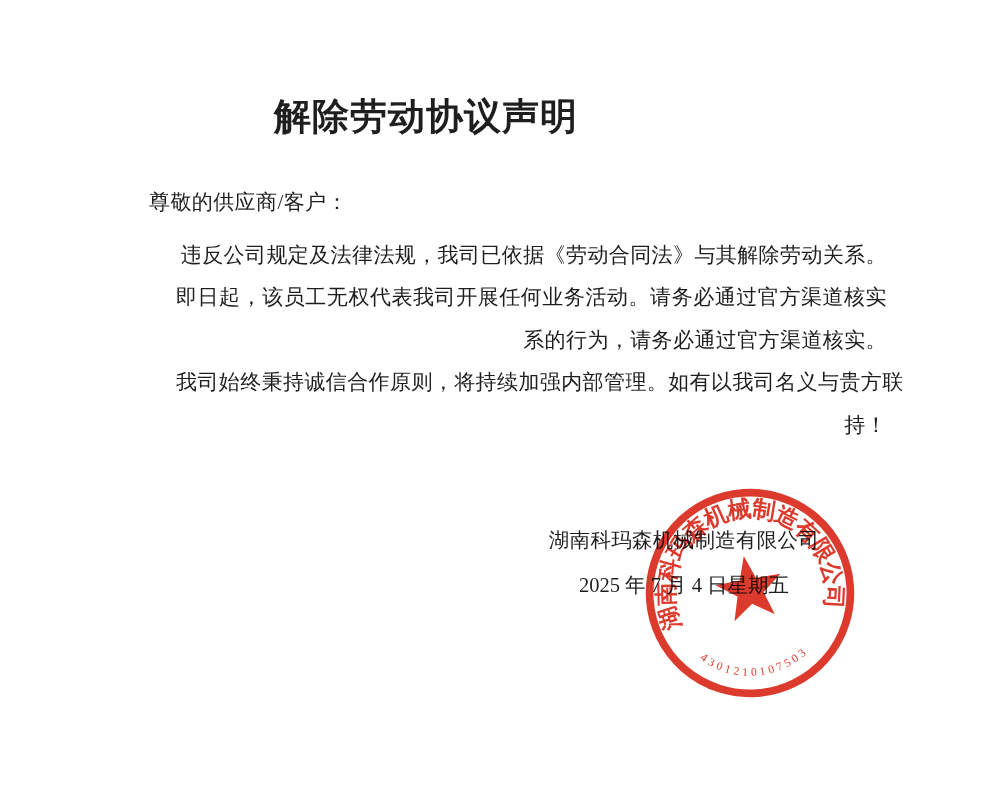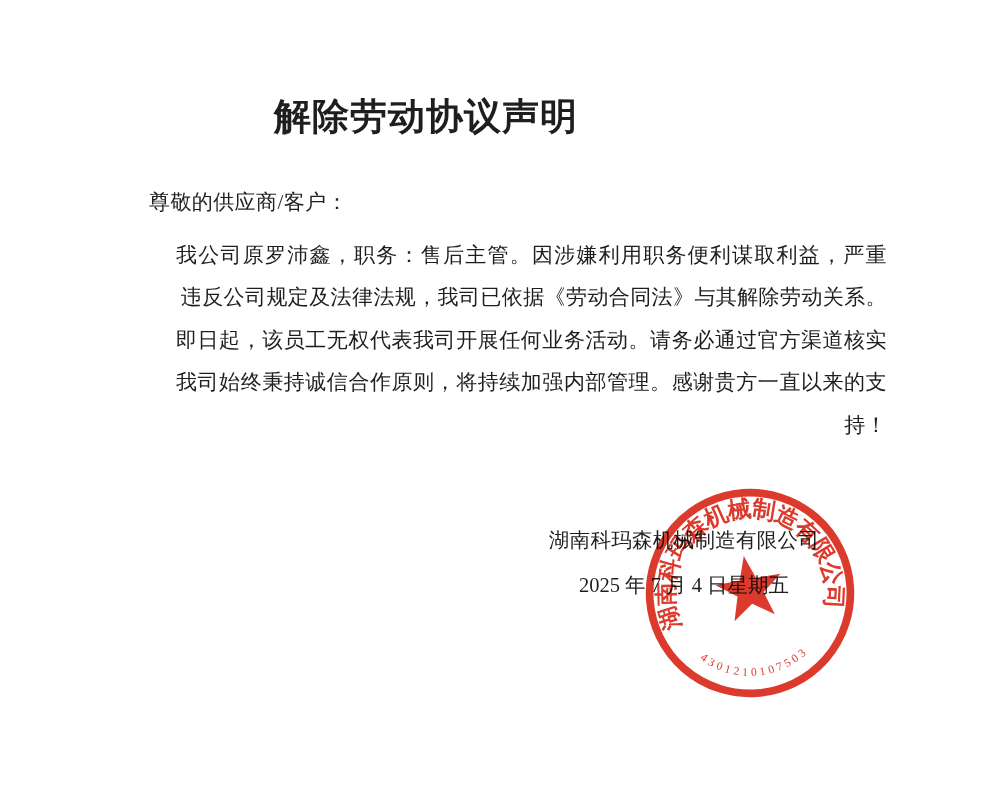--- a/index.html
+++ b/index.html
@@ -70,30 +70,30 @@
 <body>
 
 <div class="page">
 
   <h1 class="doc-title">解除劳动协议声明</h1>
 
   <div class="body-text">
     <p class="salutation">尊敬的供应商/客户：</p>
 
     <div class="para">
-      <div class="line fill first">我公司原罗沛鑫，职务：售后主管。因涉嫌利用职务便利谋取利益，严重</div>
       <div class="line">违反公司规定及法律法规，我司已依据《劳动合同法》与其解除劳动关系。</div>
     </div>
 
     <div class="para">
       <div class="line fill first">即日起，该员工无权代表我司开展任何业务活动。请务必通过官方渠道核实</div>
+      <div class="line">系的行为，请务必通过官方渠道核实。</div>
     </div>
 
     <div class="para">
-      <div class="line fill first">我司始终秉持诚信合作原则，将持续加强内部管理。感谢贵方一直以来的支</div>
+      <div class="line fill first">我司始终秉持诚信合作原则，将持续加强内部管理。如有以我司名义与贵方联</div>
       <div class="line first">持！</div>
     </div>
   </div>
 
   <div class="signature">
     <div class="sig-company">湖南科玛森机械制造有限公司</div>
     <div class="sig-date">2025 年 7 月 4 日星期五</div>
   </div>
 
   <div class="seal">

